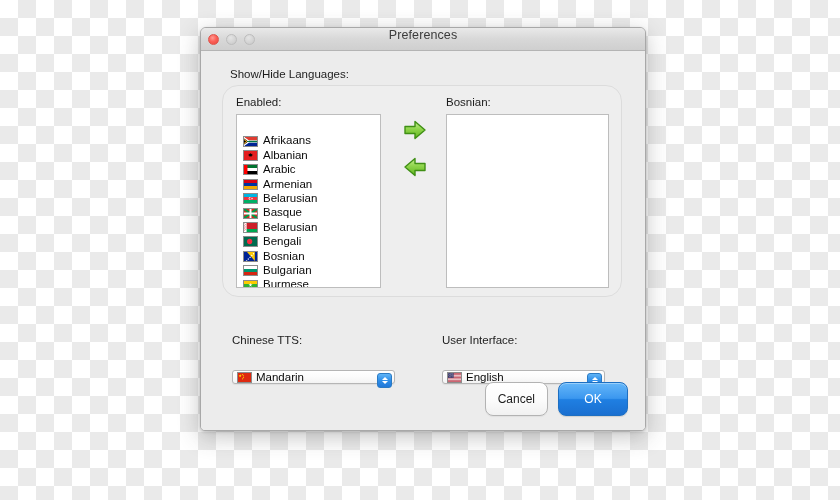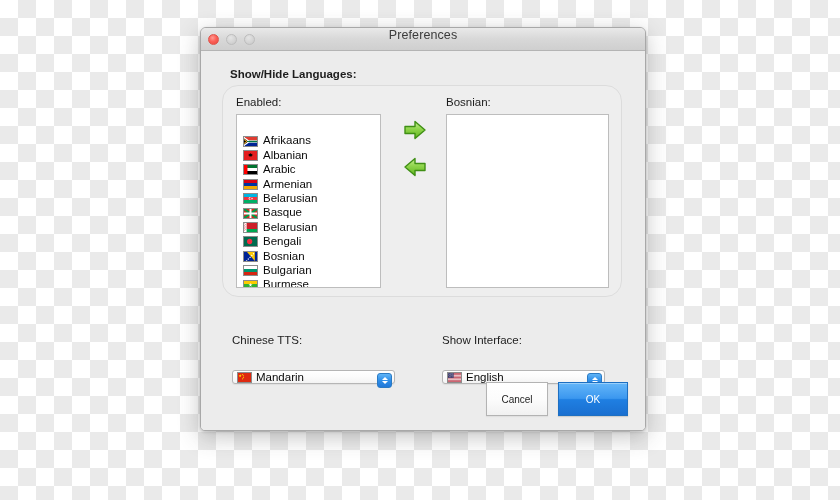--- a/index.html
+++ b/index.html
@@ -79,21 +79,21 @@
     background: #ececec;
   }
 
   
   .section-label {
     position: absolute;
     left: 29px;
     top: 17px;
     font-size: 11.5px;
     color: #1d1d1d;
-    font-weight: 700;
+    font-weight: 400;
   }
 
   
   .groupbox {
     position: absolute;
     left: 21px;
     top: 34px;
     width: 400px;
     height: 212px;
     background: #eeeeee;
@@ -239,22 +239,22 @@
     position: absolute;
     right: 17px;
     bottom: 14px;
     display: flex;
     align-items: center;
     gap: 10px;
   }
   .btn {
     height: 20px;
     min-width: 62px;
-    border-radius: 0;
-    font-size: 10px;
+    border-radius: 8px;
+    font-size: 12px;
     display: flex;
     align-items: center;
     justify-content: center;
     box-sizing: border-box;
     cursor: default;
     padding: 16px 12px;
   }
   .btn.cancel {
     background: linear-gradient(to bottom, #ffffff 0%, #fcfcfc 50%, #f1f1f1 100%);
     border: 1px solid #b3b3b3;
@@ -480,21 +480,21 @@
           </span>
         <span class="popup-value">Mandarin</span>
         <span class="popup-arrowbox">
           <span class="chev up"></span>
           <span class="chev down"></span>
         </span>
       </div>
     </div>
 
     <div class="field-group ui">
-      <div class="field-label">Show Interface:</div>
+      <div class="field-label">User Interface:</div>
       <div class="popup">
         <span class="flag" id="ui-flag">
             <svg viewBox="0 0 30 20" preserveAspectRatio="none" xmlns="http://www.w3.org/2000/svg">
               <rect width="30" height="20" fill="#fff"></rect>
         <g fill="#b22234">
           <rect y="0" width="30" height="1.54"></rect>
           <rect y="3.08" width="30" height="1.54"></rect>
           <rect y="6.15" width="30" height="1.54"></rect>
           <rect y="9.23" width="30" height="1.54"></rect>
           <rect y="12.31" width="30" height="1.54"></rect>

